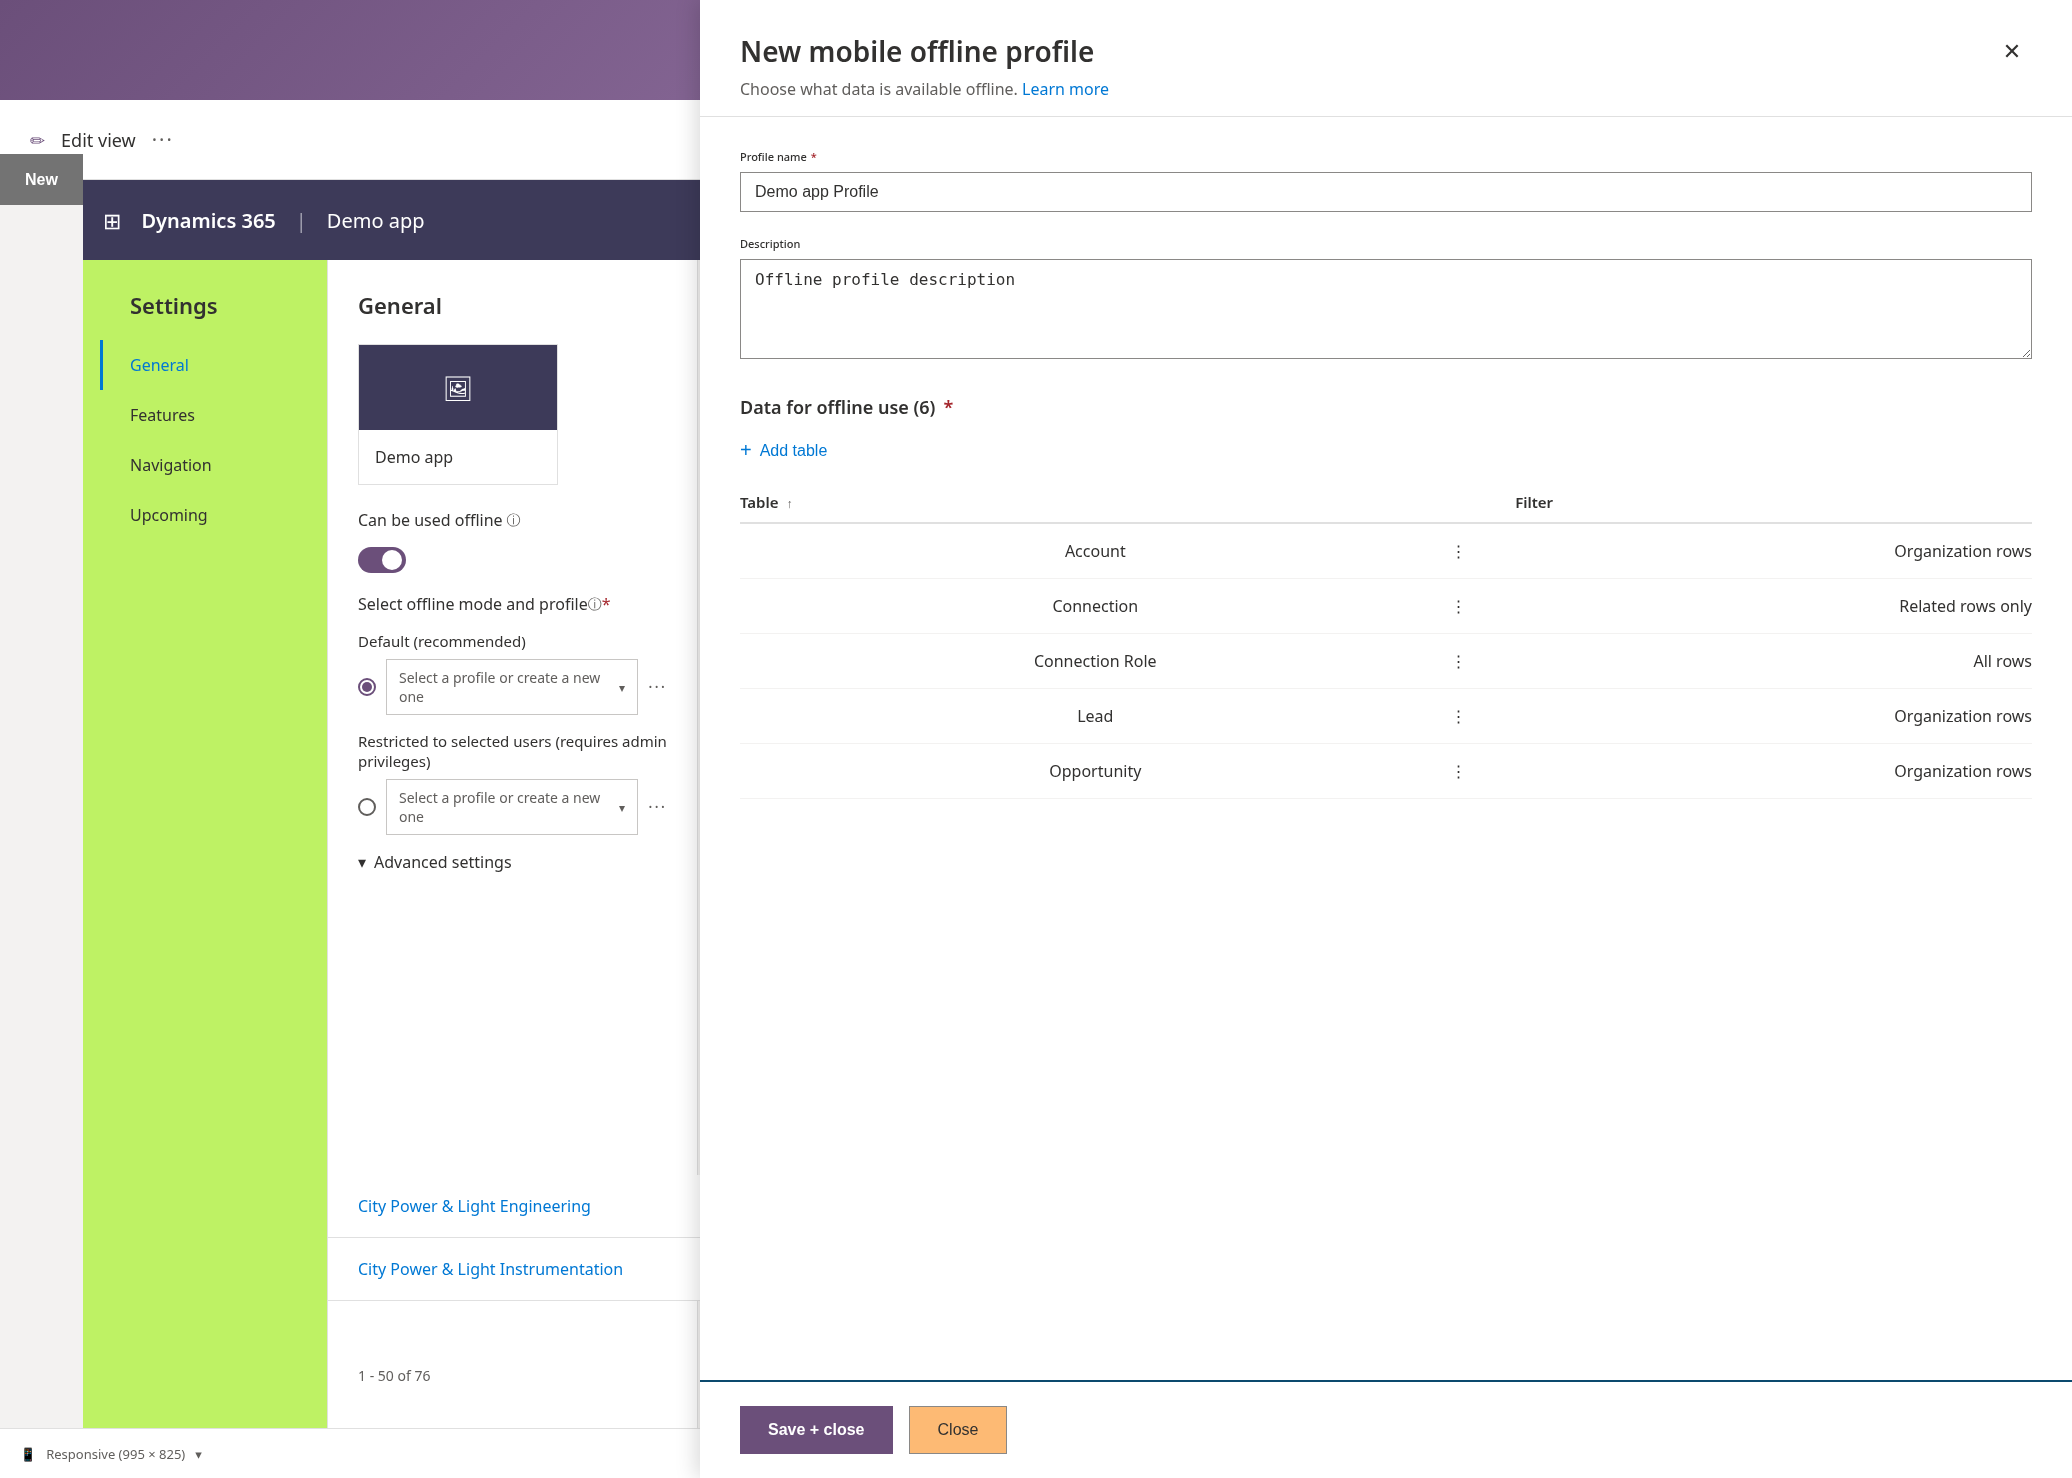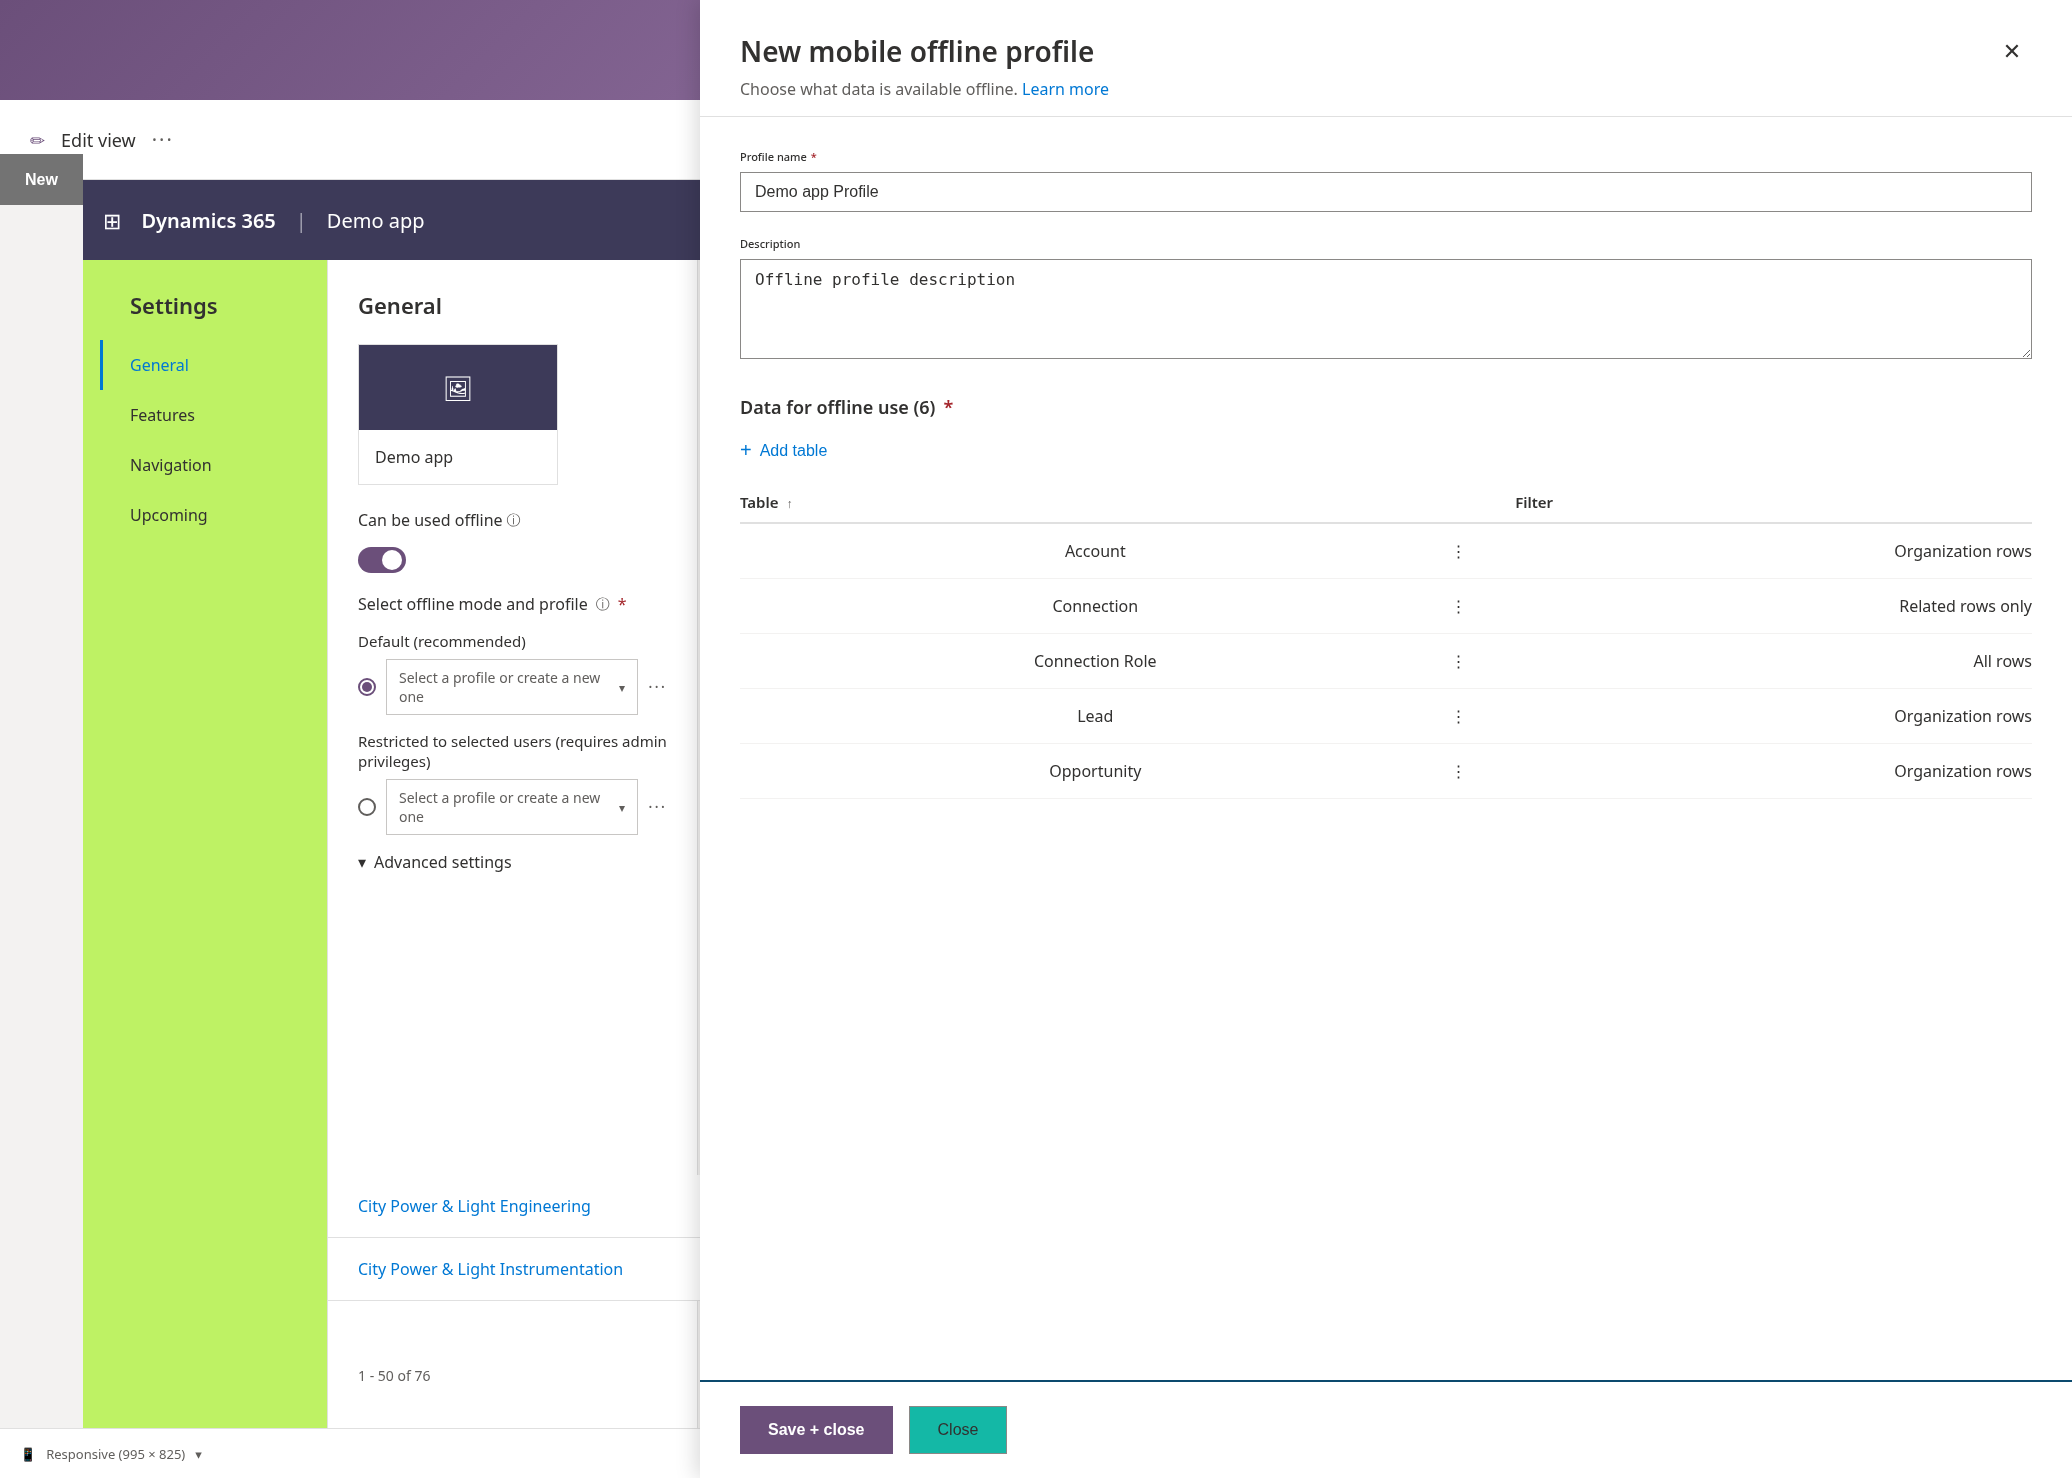--- a/index.html
+++ b/index.html
@@ -88,21 +88,21 @@
     .toggle-switch {
       width: 48px; height: 26px; background: #6b4f7a; border-radius: 13px;
       position: relative; cursor: pointer;
     }
     .toggle-knob {
       width: 20px; height: 20px; background: white; border-radius: 50%;
       position: absolute; top: 3px; right: 4px;
     }
 
     
-    .mode-label { font-size: 16px; color: #323130; margin-bottom: 16px; display: flex; align-items: center; gap: 8px; }
+    .mode-label { font-size: 16px; color: #323130; margin-bottom: 16px; display: flex; align-items: center; gap: 0; }
     .required { color: #a4262c; }
     .mode-option { margin-bottom: 16px; }
     .mode-option-label { font-size: 15px; color: #323130; margin-bottom: 8px; }
     .radio-row { display: flex; align-items: center; gap: 10px; }
     .radio-checked {
       width: 18px; height: 18px; border-radius: 50%; border: 2px solid #6b4f7a;
       background: white; display: flex; align-items: center; justify-content: center; flex-shrink: 0;
     }
     .radio-inner { width: 10px; height: 10px; border-radius: 50%; background: #6b4f7a; }
     .radio-unchecked {
@@ -220,21 +220,21 @@
     
     .modal-footer {
       padding: 24px 40px; border-top: 2px solid #0c4a6e;
       display: flex; gap: 16px; flex-shrink: 0;
     }
     .btn-primary {
       background: #6b4f7a; color: white; border: none; padding: 14px 28px;
       font-size: 16px; font-weight: 600; cursor: pointer;
     }
     .btn-secondary {
-      background: #14b8a6; color: #323130; border: 1px solid #8a8886;
+      background: #fdba74; color: #323130; border: 1px solid #8a8886;
       padding: 14px 28px; font-size: 16px; cursor: pointer;
     }
   </style>
 </head>
 <body>
 
 <div class="bg-app"></div>
 
 <div class="top-bar"></div>
 

